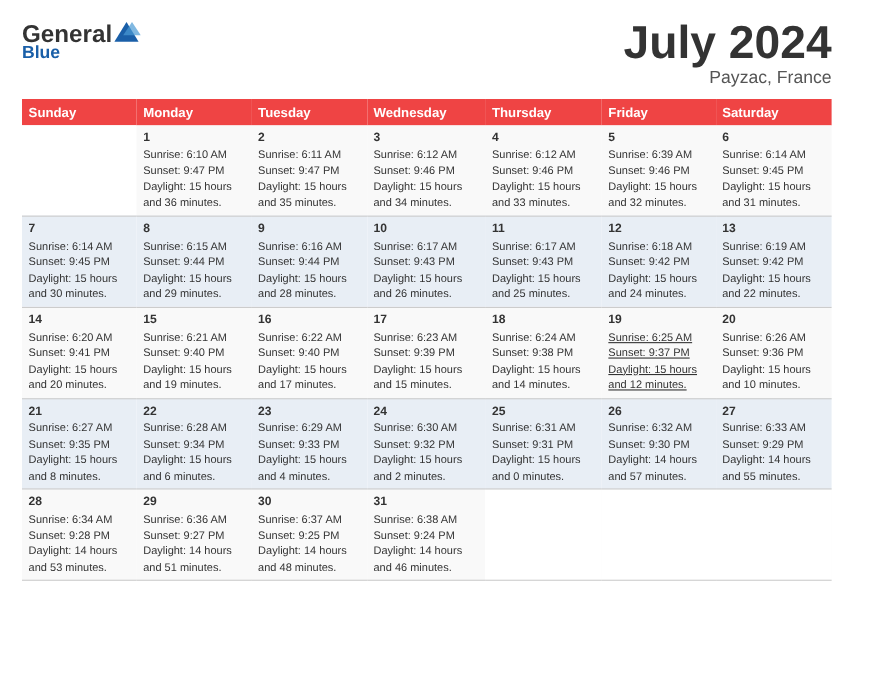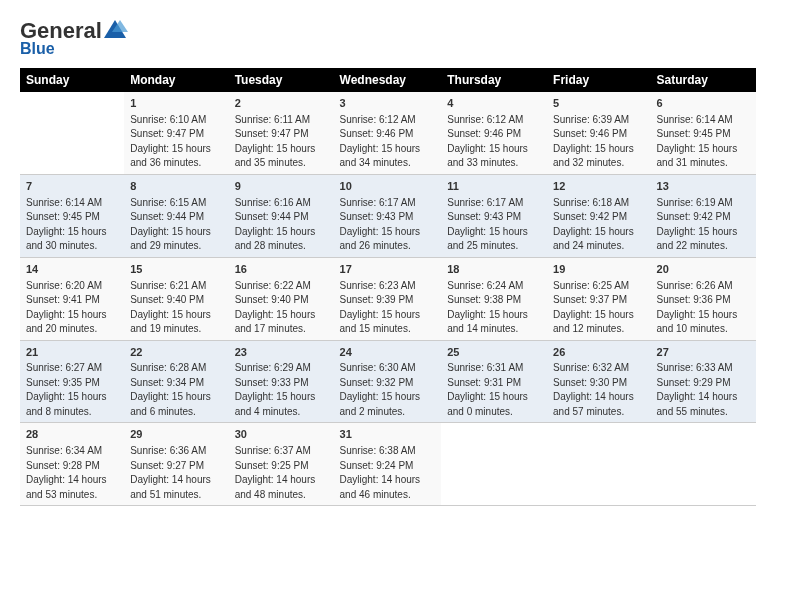--- a/index.html
+++ b/index.html
@@ -37,21 +37,21 @@
       font-size: 16px;
       color: #555;
       margin-top: 2px;
     }
     table {
       width: 100%;
       border-collapse: collapse;
       font-size: 10.5px;
     }
     thead tr th {
-      background-color: #000000;
+      background-color: #ef4444;
       color: #fff;
       text-align: left;
       padding: 5px 6px;
       font-size: 12px;
       font-weight: bold;
     }
     tbody tr {
       border-bottom: 1px solid #ccc;
     }
     tbody tr:nth-child(odd) {
@@ -88,20 +88,24 @@
         <div style="display:flex;align-items:center;">
           <span style="font-size:22px;font-weight:bold;color:#333;">General</span>
           <svg width="26" height="26" viewBox="0 0 26 26">
             <polygon points="13,2 24,20 2,20" fill="#1a5fa8"></polygon>
             <polygon points="18,2 26,14 10,14" fill="#4a9ad4" opacity="0.7"></polygon>
           </svg>
         </div>
         <span style="font-size:16px;font-weight:bold;color:#1a5fa8;display:block;margin-top:-4px;">Blue</span>
       </div>
     </div>
+    <div class="title-block">
+      <div class="month-title">July 2024</div>
+      <div class="location">Payzac, France</div>
+    </div>
   </div>
 
   <table>
     <thead>
       <tr id="header-row">
       <th>Sunday</th>
           <th>Monday</th>
           <th>Tuesday</th>
           <th>Wednesday</th>
           <th>Thursday</th>
@@ -181,21 +185,21 @@
 Daylight: 15 hours
 and 17 minutes.</span></td>
           <td><span class="day-num">17</span><span class="cell-text" style="white-space: pre-line;">Sunrise: 6:23 AM
 Sunset: 9:39 PM
 Daylight: 15 hours
 and 15 minutes.</span></td>
           <td><span class="day-num">18</span><span class="cell-text" style="white-space: pre-line;">Sunrise: 6:24 AM
 Sunset: 9:38 PM
 Daylight: 15 hours
 and 14 minutes.</span></td>
-          <td><span class="day-num">19</span><span class="cell-text" style="white-space: pre-line;">Sunrise: 6:25 AM
+          <td><span class="day-num">19</span><span class="cell-text" style="white-space: pre-line; text-decoration: underline;">Sunrise: 6:25 AM
 Sunset: 9:37 PM
 Daylight: 15 hours
 and 12 minutes.</span></td>
           <td><span class="day-num">20</span><span class="cell-text" style="white-space: pre-line;">Sunrise: 6:26 AM
 Sunset: 9:36 PM
 Daylight: 15 hours
 and 10 minutes.</span></td>
         </tr>
         <tr>
           <td><span class="day-num">21</span><span class="cell-text" style="white-space: pre-line;">Sunrise: 6:27 AM

